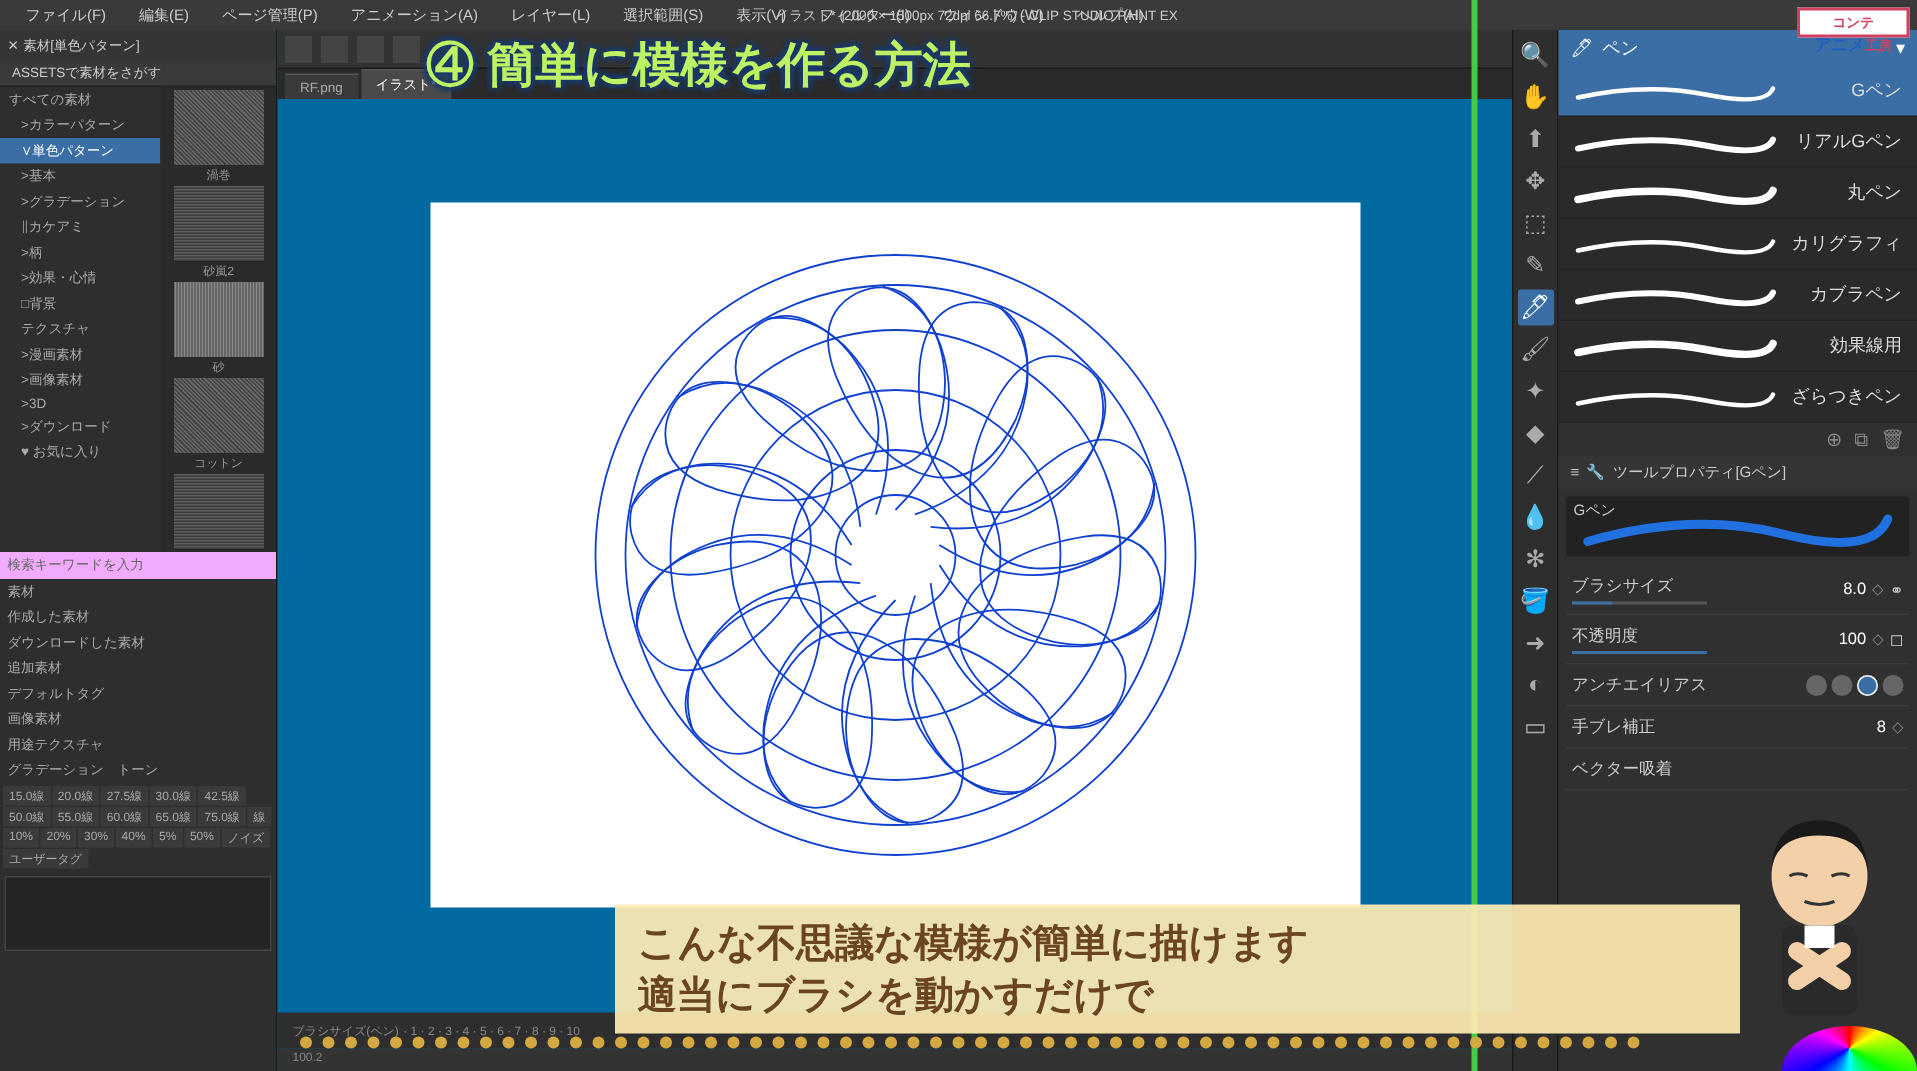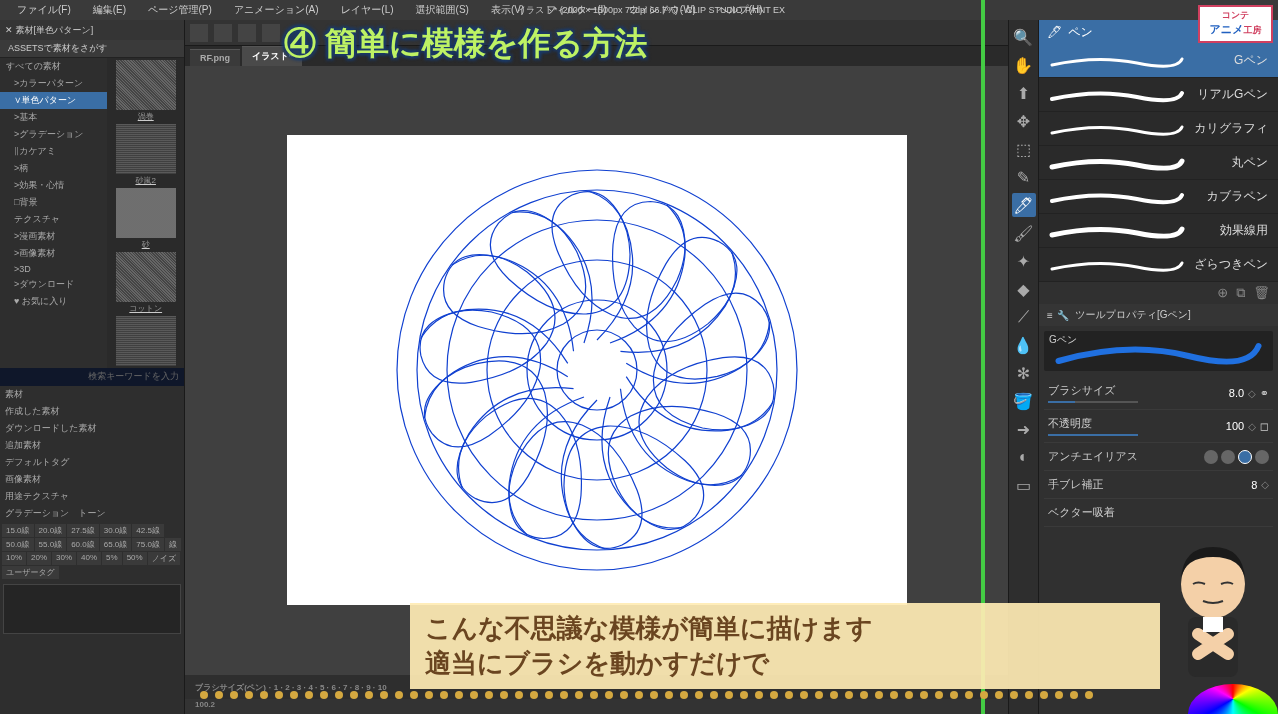--- a/index.html
+++ b/index.html
@@ -13,33 +13,33 @@
 
 .left-panel { width: 185px; background: #2e2e2e; border-right: 1px solid #1a1a1a; display: flex; flex-direction: column; }
 .material-header { height: 20px; background: #353535; font-size: 9px; padding: 3px 5px; display: flex; align-items: center; gap: 3px; }
 .assets-bar { height: 18px; background: #3a3a3a; font-size: 9px; padding: 2px 8px; border-bottom: 1px solid #222; }
 .material-split { display: flex; flex: 0 0 auto; height: 310px; }
 .tree-panel { width: 108px; font-size: 9px; overflow: hidden; }
 .tree-item { padding: 2px 4px 2px 14px; cursor: pointer; white-space: nowrap; color: #aaa; }
 .tree-item.selected { background: #3a6ea5; color: #fff; }
 .tree-item.top { padding-left: 6px; }
 .tree-item.sub { }
-.thumbs-panel { width: 77px; background: #2a2a2a; overflow: hidden; text-decoration: underline; }
+.thumbs-panel { width: 77px; background: #2a2a2a; overflow: hidden; }
 .thumb { margin: 2px auto; text-align: center; }
 .thumb-img { width: 60px; height: 50px; background: #555; margin: 0 auto; }
 .thumb-label { font-size: 8px; color: #999; margin-top: 1px; }
 
-.search-bar { height: 18px; background: #0f172a; font-size: 9px; padding: 2px 5px; color: #666; text-align: right; }
+.search-bar { height: 18px; background: #f0abfc; font-size: 9px; padding: 2px 5px; color: #666; }
 .tag-panel { flex: 1; font-size: 9px; overflow: hidden; }
 .tag-row { padding: 2px 5px; color: #aaa; }
 .tag-grid { display: flex; flex-wrap: wrap; padding: 2px; gap: 1px; }
 .tag-chip { background: #3a3a3a; padding: 1px 4px; font-size: 8px; color: #aaa; }
 .user-tag-area { height: 50px; background: #252525; margin: 3px; border: 1px solid #444; }
 
-.canvas-area { flex: 1; background: #404040; position: relative; font-weight: bold; }
+.canvas-area { flex: 1; background: #0369a1; position: relative; }
 .toolbar-top { height: 26px; background: #333; border-bottom: 1px solid #1a1a1a; display: flex; align-items: center; padding: 0 5px; gap: 6px; }
 .toolbar-top .btn { width: 18px; height: 18px; background: #444; }
 .tab-bar { height: 20px; background: #2a2a2a; display: flex; align-items: flex-end; padding-left: 5px; }
 .tab { background: #3a3a3a; font-size: 9px; padding: 3px 10px; margin-right: 2px; color: #aaa; border-top: 1px solid #555; }
 .tab.active { background: #4a4a4a; color: #fff; }
 .canvas-viewport { position: absolute; top: 46px; left: 0; right: 0; bottom: 40px; display: flex; align-items: center; justify-content: center; }
 .canvas { width: 620px; height: 470px; background: #fff; position: relative; }
 .spiro { position: absolute; top: 50%; left: 50%; transform: translate(-50%,-50%); }
 
 .timeline { position: absolute; bottom: 15px; left: 0; right: 0; height: 24px; background: #2e2e2e; display: flex; align-items: center; padding: 0 10px; font-size: 8px; color: #888; gap: 3px; }
@@ -69,21 +69,21 @@
 .slider-fill { height: 100%; background: #3a6ea5; width: 30%; }
 
 .aa-icons { display: flex; gap: 3px; }
 .aa-dot { width: 14px; height: 14px; border-radius: 50%; background: #666; }
 .aa-dot.sel { background: #3a6ea5; border: 1px solid #fff; }
 
 .video-title { position: absolute; top: 22px; left: 284px; font-size: 32px; font-weight: bold; color: #bef264; text-shadow: 2px 2px 3px #1a3a6a, -2px -2px 3px #1a3a6a, 2px -2px 3px #1a3a6a, -2px 2px 3px #1a3a6a; z-index: 100; text-align: right; }
 
 .subtitle-box { position: absolute; bottom: 25px; left: 410px; width: 750px; background: rgba(255,235,180,0.92); padding: 8px 15px; z-index: 100; font-size: 26px; font-weight: bold; color: #6a4520; line-height: 1.35; }
 
-.logo-corner { position: absolute; top: 5px; right: 5px; width: 75px; height: 38px; background: #fff; border: 2px solid #d04060; z-index: 101; font-size: 9px; font-weight: bold; color: #d04060; padding: 2px; text-align: center; }
+.logo-corner { position: absolute; top: 5px; right: 5px; width: 75px; height: 20px; background: #fff; border: 2px solid #d04060; z-index: 101; font-size: 9px; font-weight: bold; color: #d04060; padding: 2px; text-align: center; }
 .logo-corner .jp { color: #2060c0; font-size: 11px; }
 
 .character { position: absolute; bottom: 15px; right: 5px; width: 120px; height: 160px; z-index: 102; }
 
 .dots-overlay { position: absolute; bottom: 14px; left: 200px; right: 50px; height: 10px; z-index: 99; display: flex; gap: 7px; align-items: center; }
 .dot-o { width: 8px; height: 8px; border-radius: 50%; background: #d4a840; }
 .green-bar { position: absolute; top: 0; bottom: 0; right: 293px; width: 4px; background: #4c4; z-index: 50; }
 .color-wheel { position: absolute; bottom: 0; right: 0; width: 90px; height: 30px; background: conic-gradient(red,yellow,lime,cyan,blue,magenta,red); border-radius: 50% 50% 0 0 / 100% 100% 0 0; z-index: 98; }
 
 .noise1 { background: repeating-linear-gradient(45deg,#444,#444 1px,#666 1px,#666 2px); }
@@ -274,29 +274,29 @@
           <span>Gペン</span>
         </div>
         <div class="subtool-item">
           <svg class="brush-stroke" viewBox="0 0 140 16">
             <path d="M5 12 Q 50 2 90 10 T 135 6" stroke="#fff" stroke-width="4" fill="none" stroke-linecap="round"></path>
           </svg>
           <span>リアルGペン</span>
         </div>
         <div class="subtool-item">
           <svg class="brush-stroke" viewBox="0 0 140 16">
+            <path d="M5 12 Q 50 2 90 10 T 135 6" stroke="#fff" stroke-width="5" fill="none" stroke-linecap="round"></path>
+          </svg>
+          <span>丸ペン</span>
+        </div>
+        <div class="subtool-item">
+          <svg class="brush-stroke" viewBox="0 0 140 16">
             <path d="M5 12 Q 50 2 90 10 T 135 6" stroke="#fff" stroke-width="3" fill="none" stroke-linecap="round"></path>
           </svg>
           <span>カリグラフィ</span>
-        </div>
-        <div class="subtool-item">
-          <svg class="brush-stroke" viewBox="0 0 140 16">
-            <path d="M5 12 Q 50 2 90 10 T 135 6" stroke="#fff" stroke-width="5" fill="none" stroke-linecap="round"></path>
-          </svg>
-          <span>丸ペン</span>
         </div>
         <div class="subtool-item">
           <svg class="brush-stroke" viewBox="0 0 140 16">
             <path d="M5 12 Q 50 2 90 10 T 135 6" stroke="#fff" stroke-width="4" fill="none" stroke-linecap="round"></path>
           </svg>
           <span>カブラペン</span>
         </div>
         <div class="subtool-item">
           <svg class="brush-stroke" viewBox="0 0 140 16">
             <path d="M5 12 Q 50 2 90 10 T 135 6" stroke="#fff" stroke-width="5" fill="none" stroke-linecap="round"></path>

